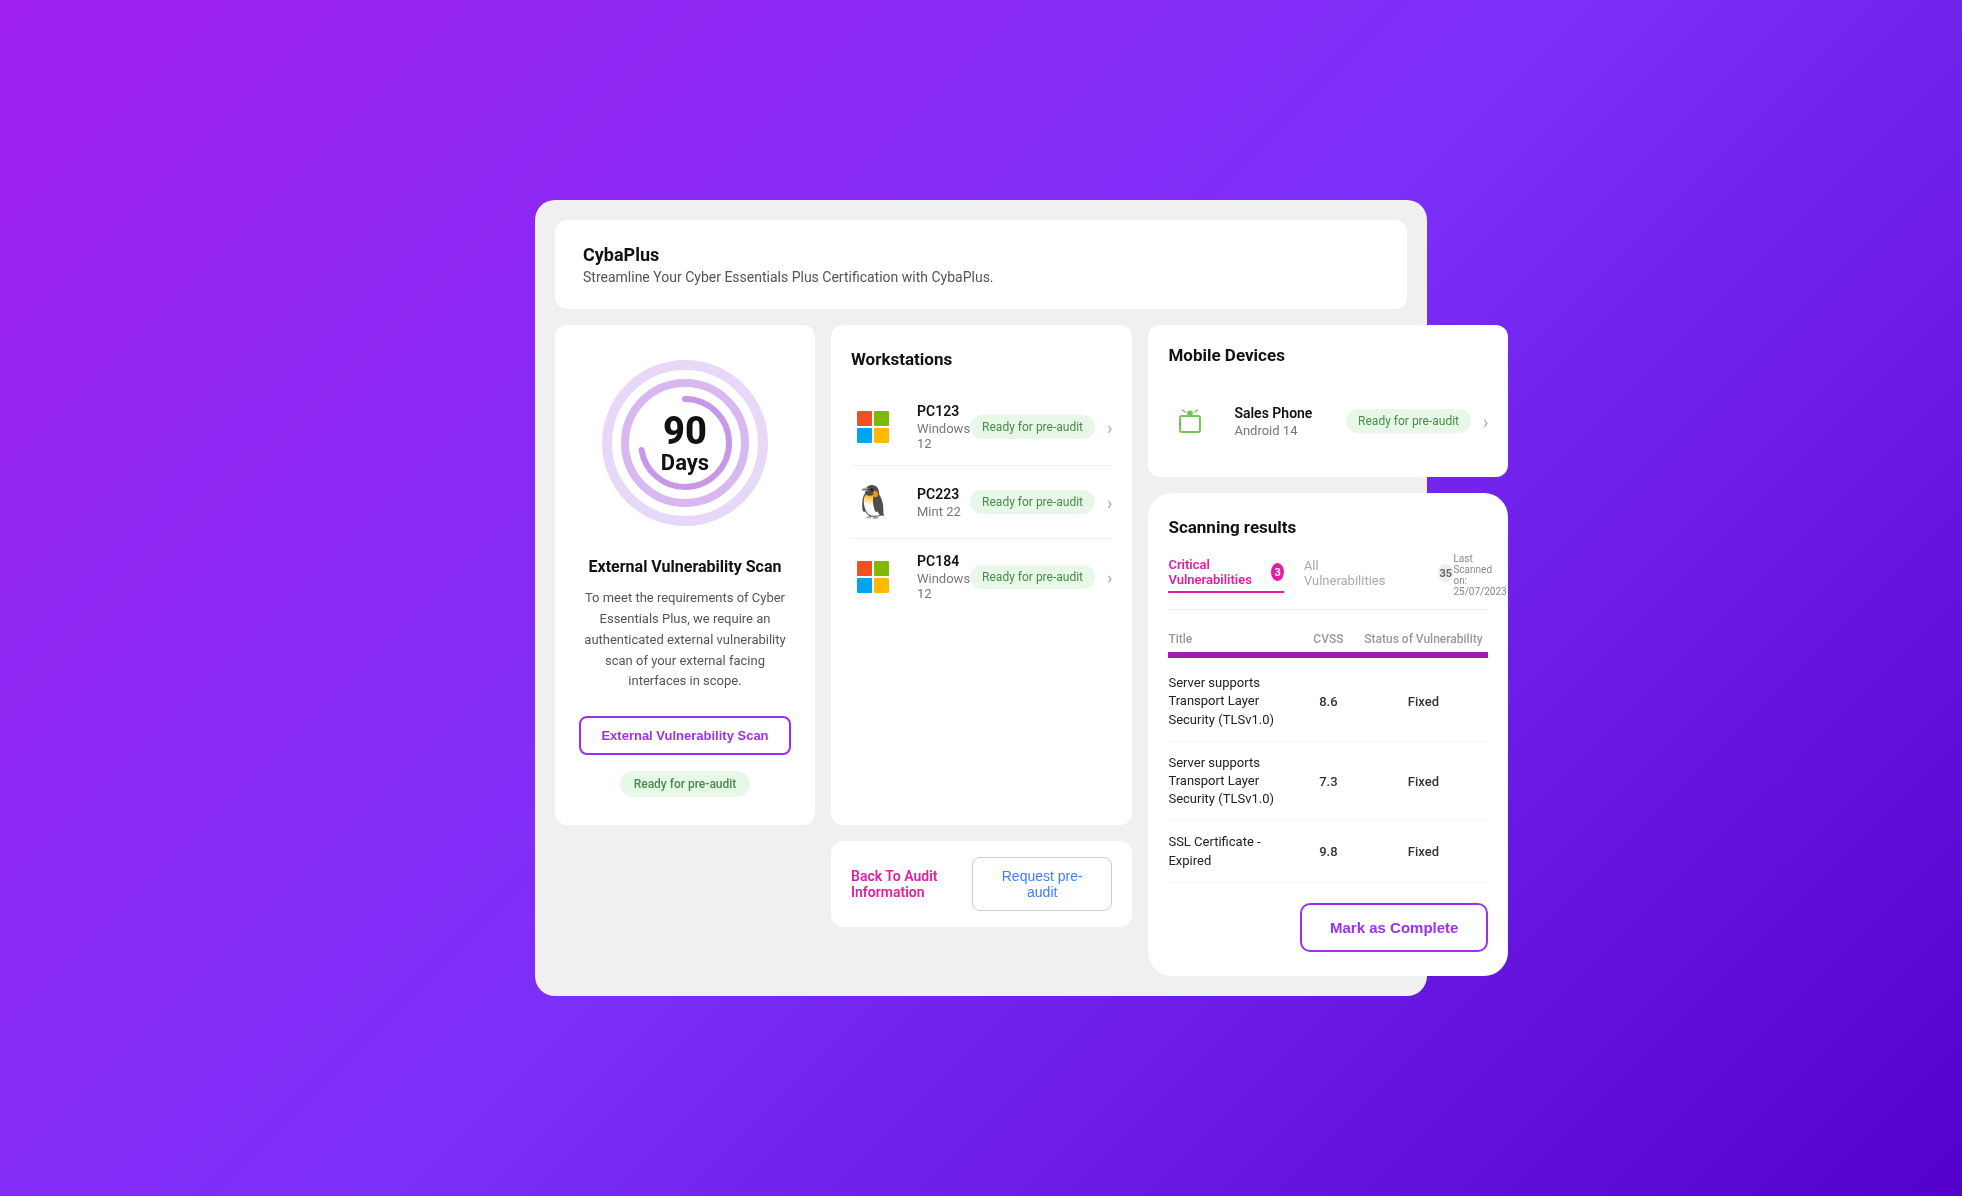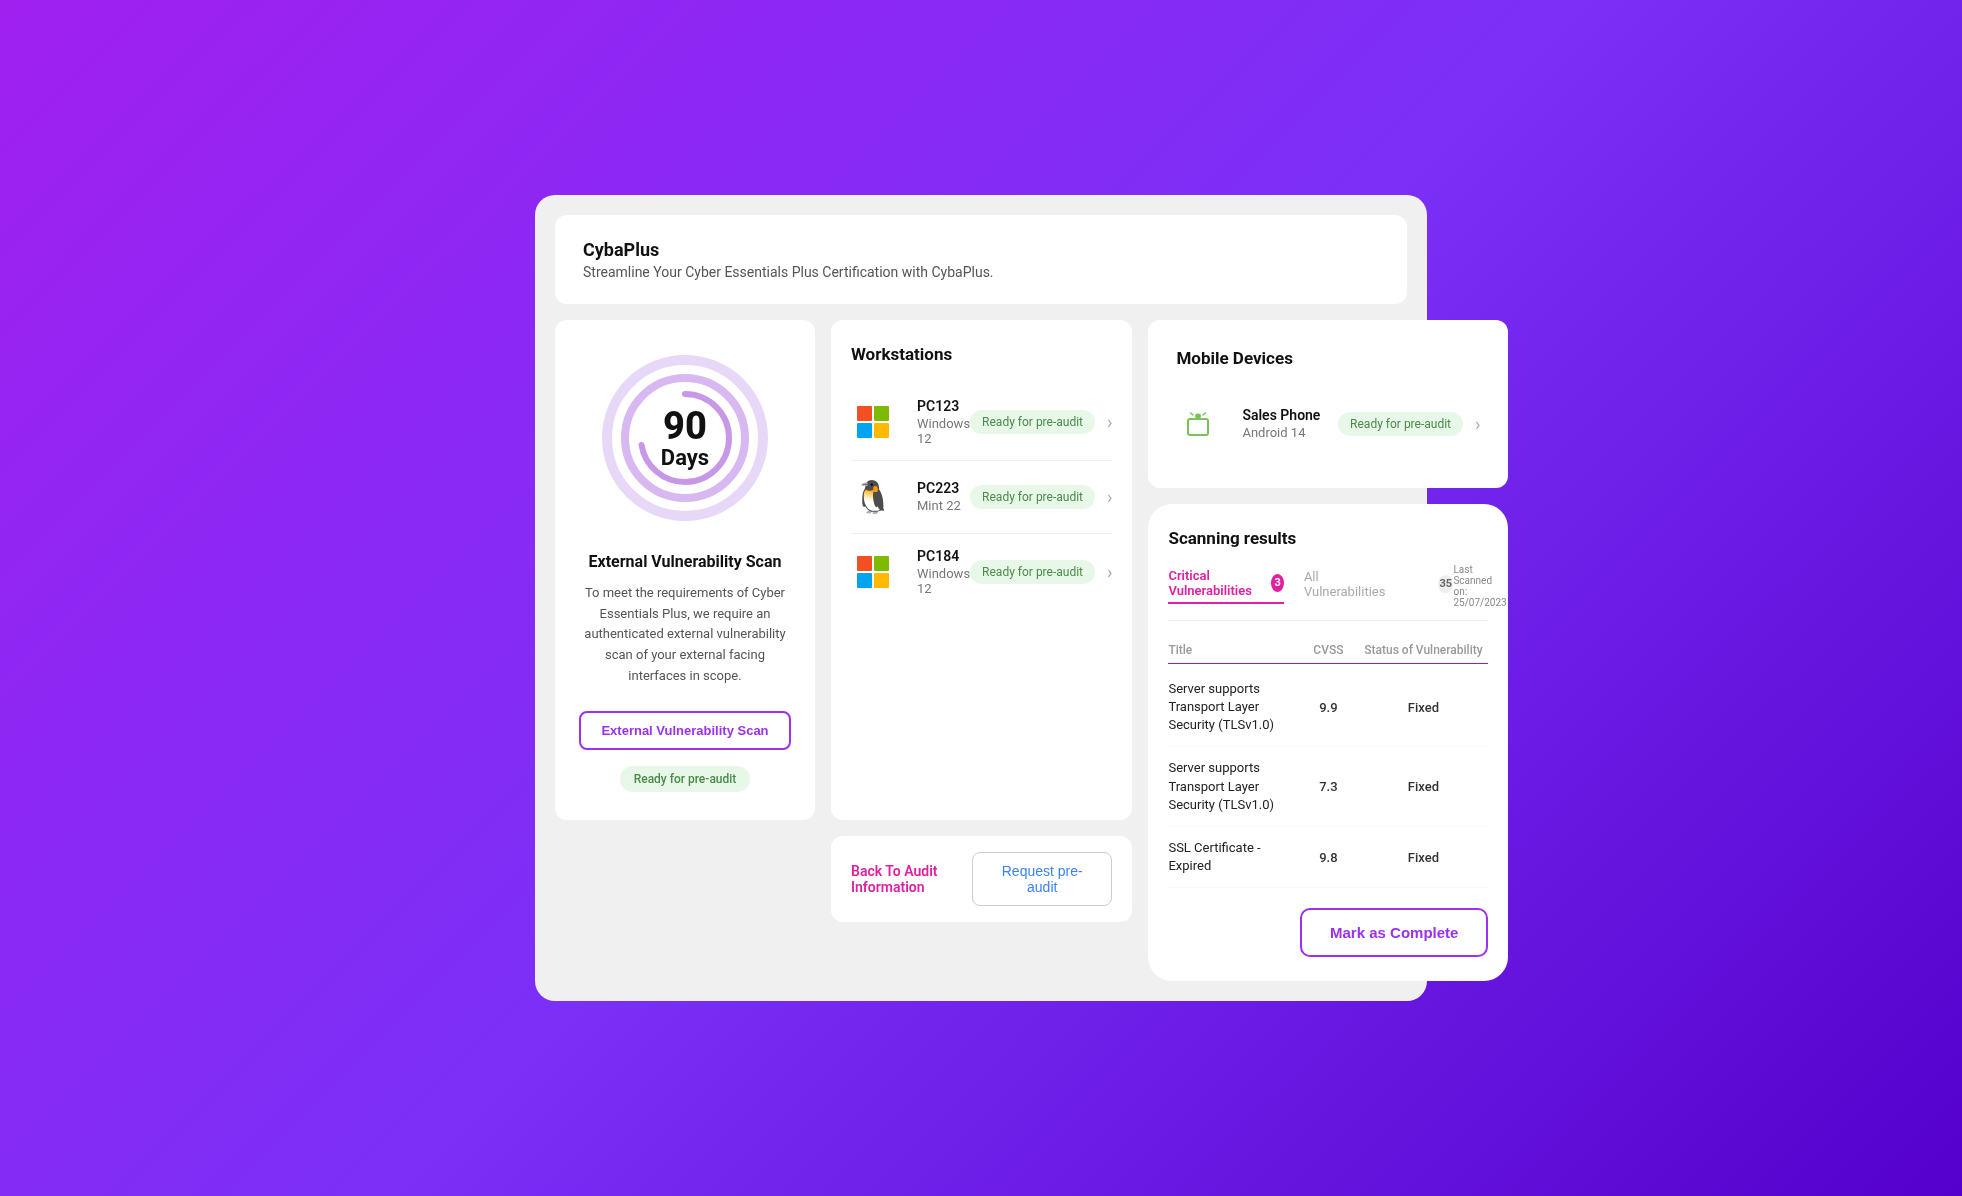--- a/index.html
+++ b/index.html
@@ -160,21 +160,21 @@
     .right-panel {
       display: flex;
       flex-direction: column;
       gap: 16px;
       width: 360px;
       flex-shrink: 0;
     }
     .mobile-card {
       background: white;
       border-radius: 12px;
-      padding: 28px;
+      padding: 20px;
     }
     
     .scanning-card {
       background: white;
       border-radius: 24px;
       padding: 24px 20px;
       position: relative;
     }
     .scanning-title {
       font-size: 17px;
@@ -232,21 +232,21 @@
     }
     .last-scanned {
       font-size: 10px;
       color: #888;
     }
     .vuln-table { width: 100%; }
     .vuln-header-row {
       display: grid;
       grid-template-columns: 1fr 60px 130px;
       padding: 6px 0;
-      border-bottom: 1px solid #a21caf;
+      border-bottom: 6px solid #a21caf;
       margin-bottom: 4px;
     }
     .vuln-header-cell {
       font-size: 12px;
       color: #999;
       font-weight: 500;
     }
     .vuln-header-cell:nth-child(2),
     .vuln-header-cell:nth-child(3) {
       text-align: center;
@@ -437,21 +437,21 @@
 
         <div class="vuln-table">
           <div class="vuln-header-row">
             <div class="vuln-header-cell">Title</div>
             <div class="vuln-header-cell">CVSS</div>
             <div class="vuln-header-cell">Status of Vulnerability</div>
           </div>
 
           <div class="vuln-row">
             <div class="vuln-title-cell">Server supports Transport Layer Security (TLSv1.0)</div>
-            <div class="vuln-cvss-cell">9.9</div>
+            <div class="vuln-cvss-cell">8.6</div>
             <div class="vuln-status-cell">Fixed</div>
           </div>
 
           <div class="vuln-row">
             <div class="vuln-title-cell">Server supports Transport Layer Security (TLSv1.0)</div>
             <div class="vuln-cvss-cell">7.3</div>
             <div class="vuln-status-cell">Fixed</div>
           </div>
 
           <div class="vuln-row">

